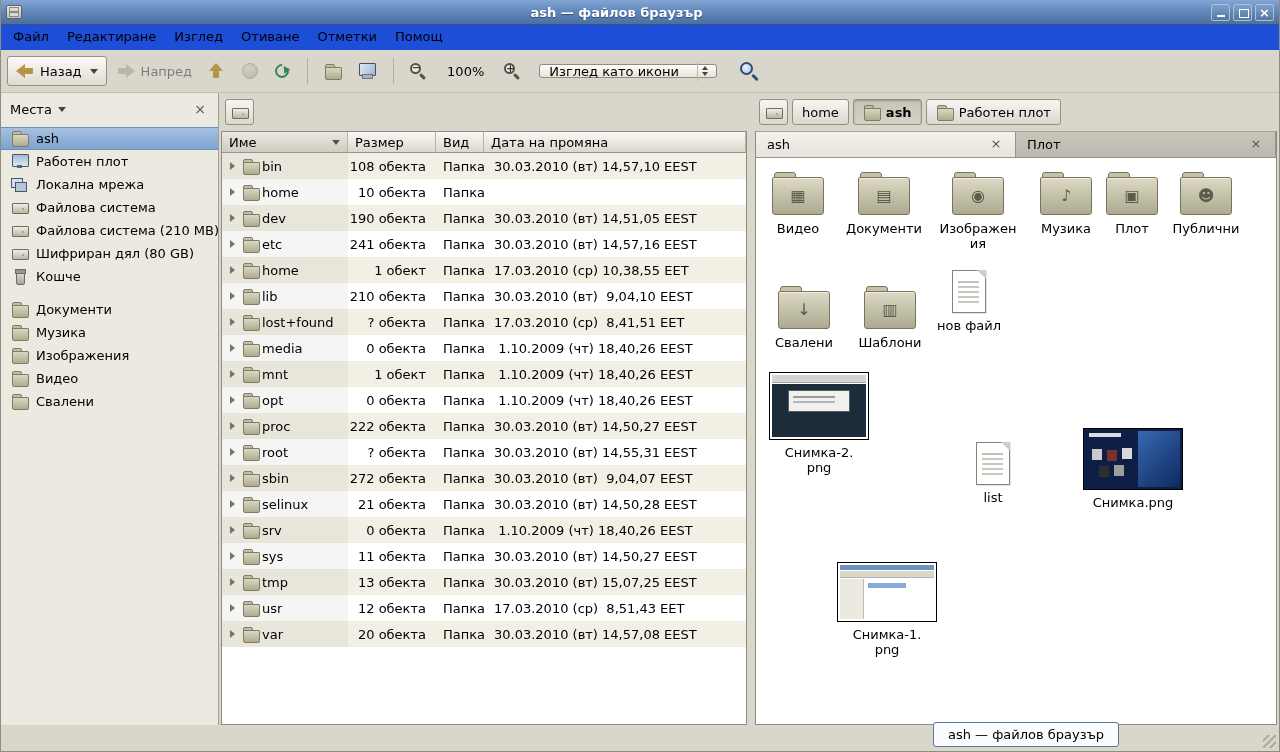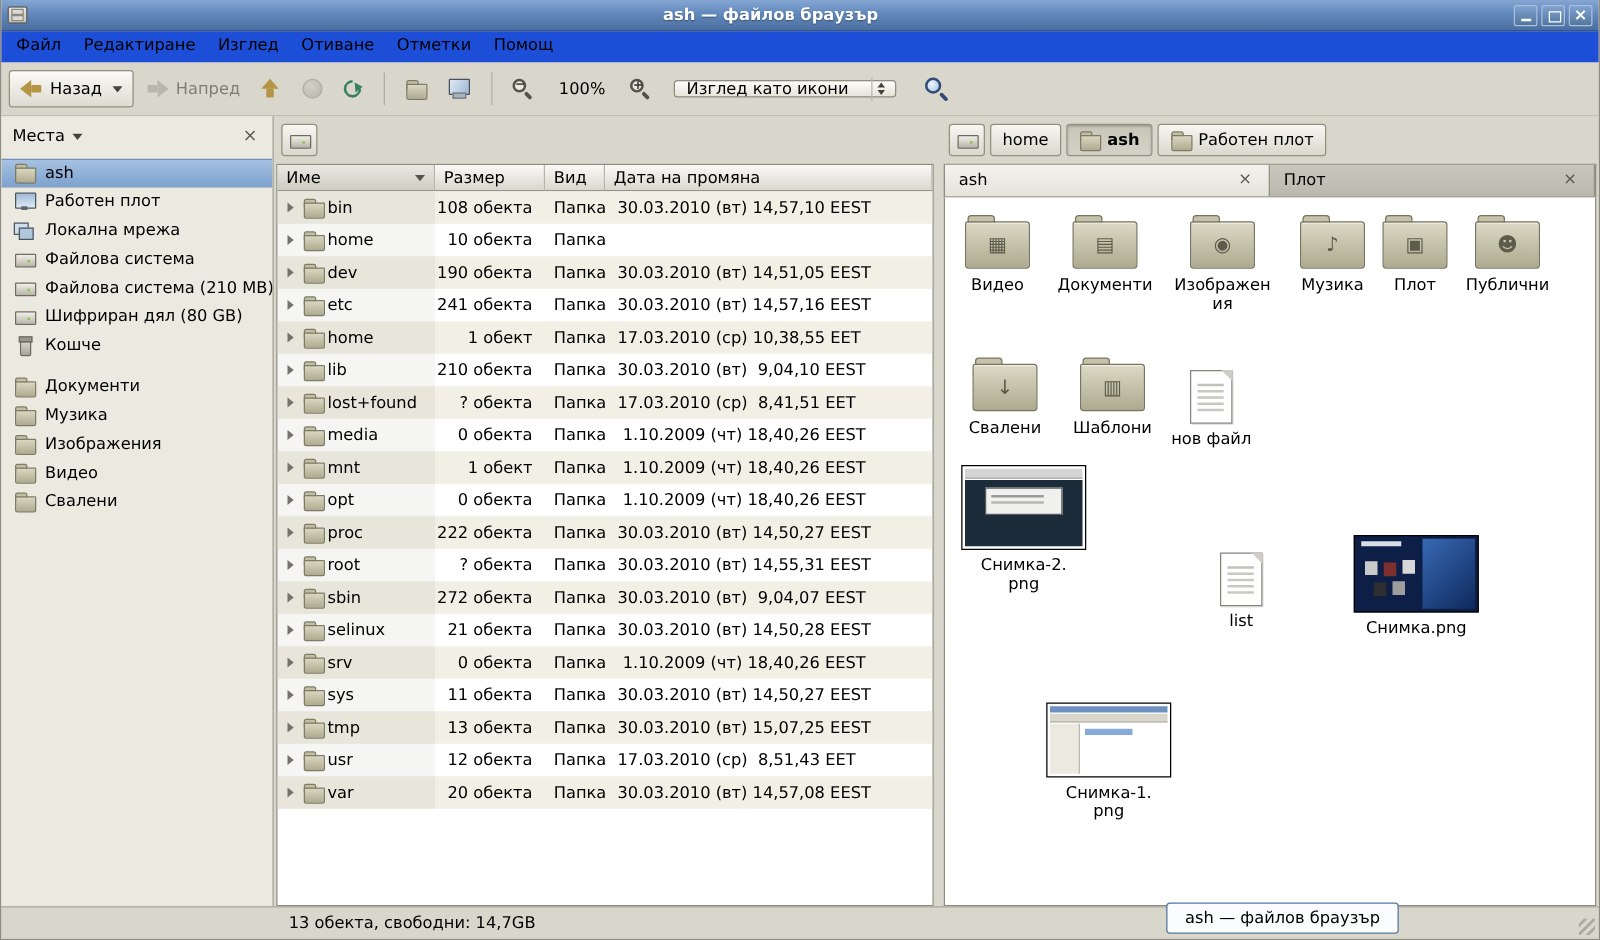--- a/index.html
+++ b/index.html
@@ -128,21 +128,21 @@
   .icon-label{font-size:13px;line-height:15px;word-wrap:break-word;width:100%}
   .icon-item:nth-child(1){left:2px;top:12px;width:80px}
   .icon-item:nth-child(2){left:84px;top:12px;width:88px}
   .icon-item:nth-child(3){left:180px;top:12px;width:84px}
   .icon-item:nth-child(3) .icon-label{width:80px}
   .icon-item:nth-child(4){left:270px;top:12px;width:80px}
   .icon-item:nth-child(5){left:344px;top:12px;width:64px}
   .icon-item:nth-child(6){left:410px;top:12px;width:80px}
   .icon-item:nth-child(7){left:8px;top:126px;width:80px}
   .icon-item:nth-child(8){left:94px;top:126px;width:80px}
-  .icon-item:nth-child(9){left:176px;top:138px;width:74px}
+  .icon-item:nth-child(9){left:176px;top:112px;width:74px}
   .icon-item:nth-child(10){left:10px;top:214px;width:106px}
   .icon-item:nth-child(10) .icon-label{width:72px}
   .icon-item:nth-child(11){left:198px;top:284px;width:78px}
   .icon-item:nth-child(12){left:322px;top:270px;width:110px}
   .icon-item:nth-child(13){left:78px;top:404px;width:106px}
   .icon-item:nth-child(13) .icon-label{width:72px}
 
   
   .bf{position:relative;width:54px;height:46px;flex:none}
   .bf-tab{position:absolute;left:3px;top:2px;width:22px;height:10px;background:#c5c2a9;border:1px solid #77755f;border-radius:3px 3px 0 0}
@@ -657,21 +657,18 @@
               <span class="fm-tool"></span>
               <span class="fm-side"></span>
               <span class="fm-sel"></span>
             </span>
             <span class="icon-label">Снимка-1.png</span>
           </div>
         </div>
     </div>
   </div>
 
-  <div class="statusbar">
-    <span>13 обекта, свободни: 14,7GB</span>
-  </div>
   <div class="grip"></div>
 
   <div class="task-tooltip">
     <span>ash — файлов браузър</span>
   </div>
 </div>
 
 </body></html>

